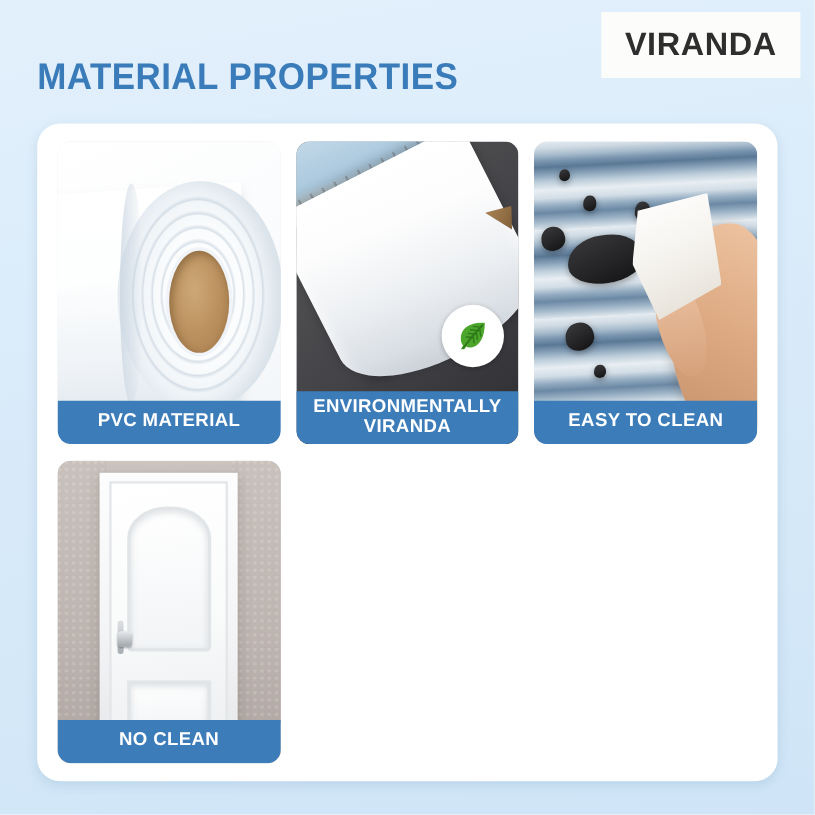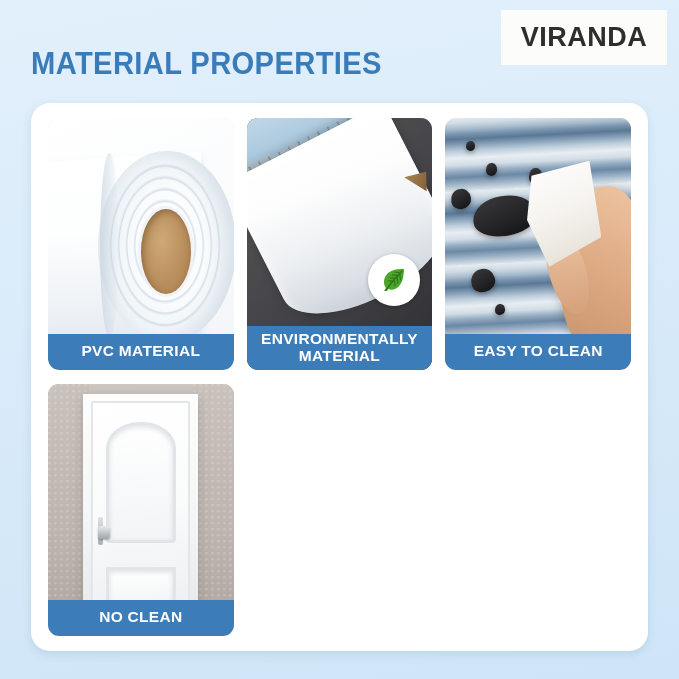--- a/index.html
+++ b/index.html
@@ -374,21 +374,21 @@
               <path d="M20.6 11.6 14.2 10.8"></path>
               <path d="M18.6 14.4 12.2 13.8"></path>
               <path d="M16.6 17.2 10.6 16.8"></path>
               <path d="M21.8 10.4 22.6 16.0"></path>
               <path d="M19.2 13.6 19.8 19.0"></path>
               <path d="M16.4 16.8 17.0 21.6"></path>
             </g>
           </svg>
         </div>
         <div class="tile-label two-line">ENVIRONMENTALLY
-MATERIAL</div>
+VIRANDA</div>
       </div>
 
 
 
       <div class="tile">
         <div class="tile-photo">
           <div class="ec-bg"></div>
           <div class="ec-smudge" style="left:15%;top:31%;width:34%;height:16%;transform:rotate(-7deg);"></div>
           <div class="ec-smudge" style="left:14%;top:60%;width:13%;height:9%;transform:rotate(-14deg);"></div>
           <div class="ec-smudge" style="left:11%;top:9%;width:5%;height:4%;"></div>

